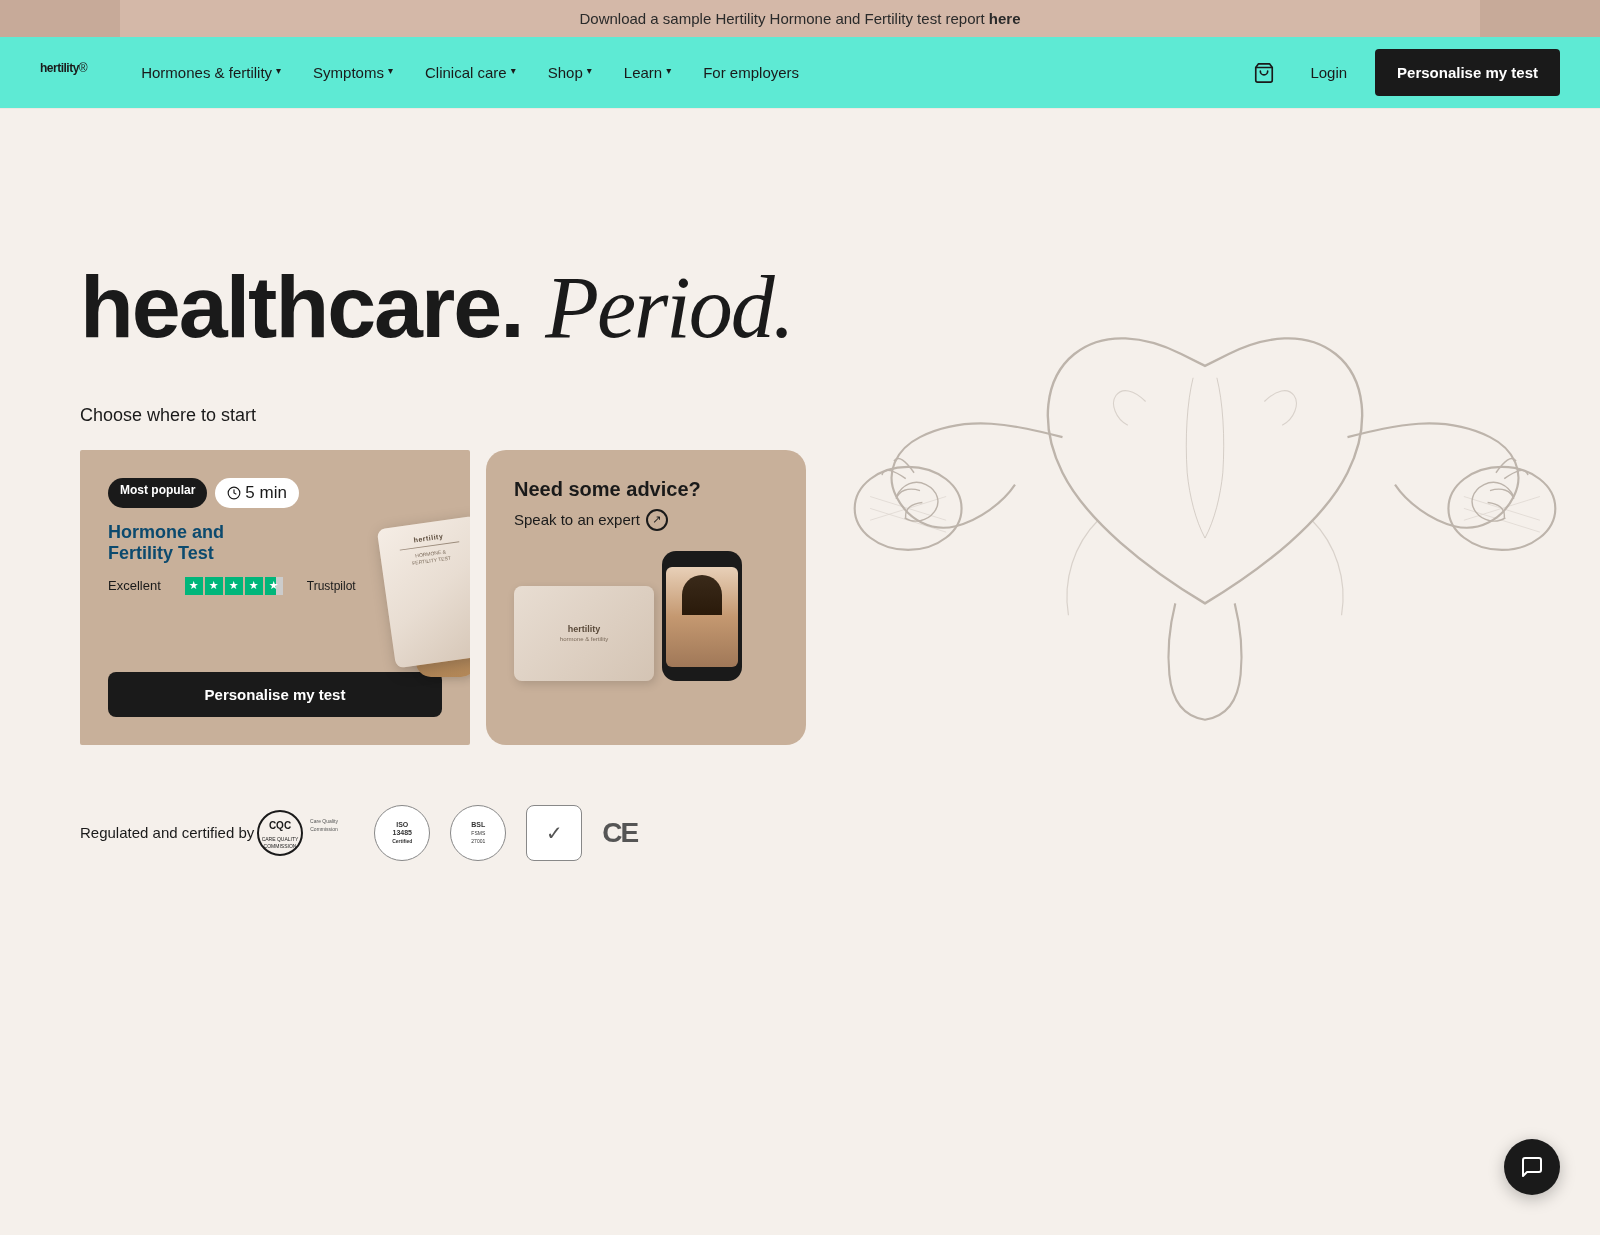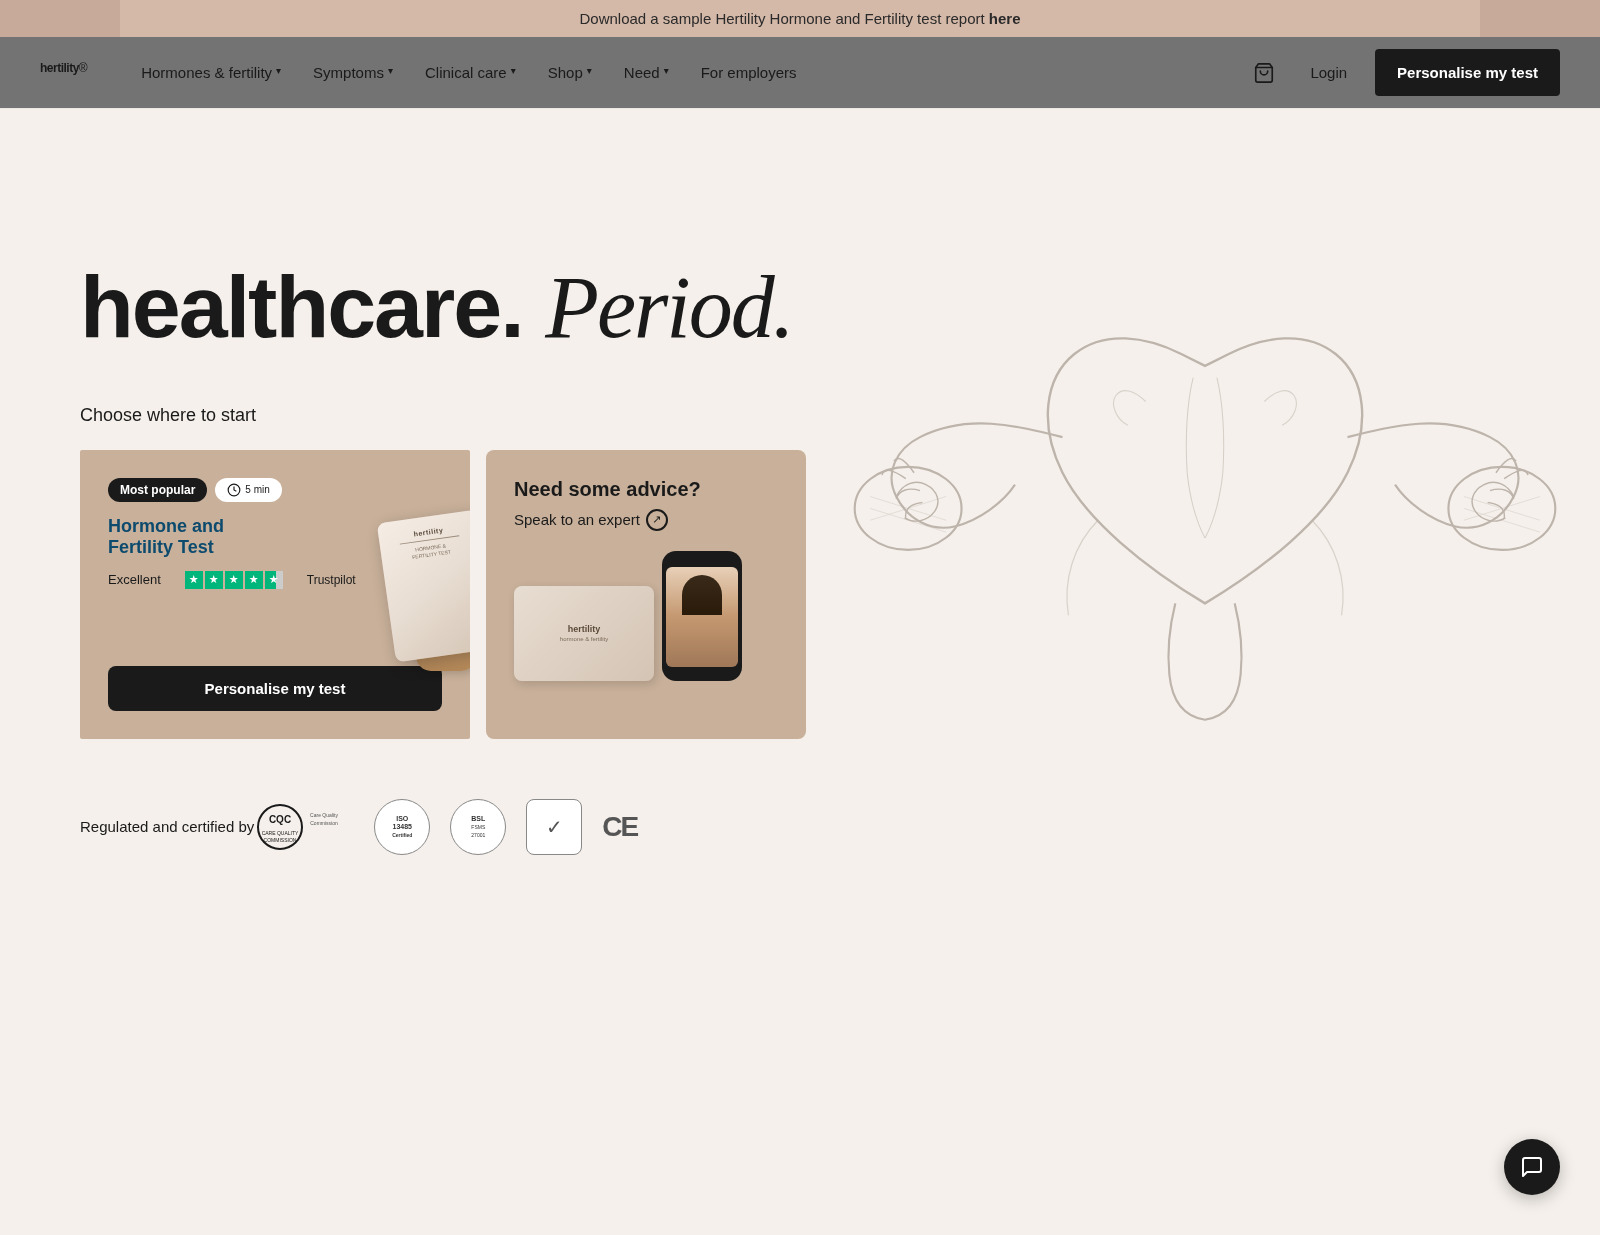--- a/index.html
+++ b/index.html
@@ -34,21 +34,21 @@
     .top-banner::after { right: 0; }
 
     .top-banner a {
       font-weight: 700;
       color: #2a2a2a;
       text-decoration: none;
     }
 
     
     nav {
-      background: #737373;
+      background: #5eead4;
       display: flex;
       align-items: center;
       padding: 0 40px;
       height: 72px;
       border-bottom: 1px solid #ede8e2;
     }
 
     .logo {
       font-size: 22px;
       font-weight: 700;
@@ -192,21 +192,21 @@
       color: #fff;
       font-size: 12px;
       font-weight: 600;
       padding: 5px 12px;
       border-radius: 20px;
     }
 
     .badge-time {
       background: #fff;
       color: #1a1a1a;
-      font-size: 10px;
+      font-size: 17px;
       font-weight: 500;
       padding: 5px 12px;
       border-radius: 20px;
       display: flex;
       align-items: center;
       gap: 4px;
     }
 
     .card-title {
       font-size: 18px;
@@ -264,21 +264,21 @@
       font-weight: 600;
       cursor: pointer;
       border-radius: 8px;
       width: 100%;
       text-align: center;
     }
 
     
     .advice-card {
       background: #c8b09a;
-      border-radius: 8px;
+      border-radius: 20px;
       padding: 28px 28px 0 28px;
       width: 320px;
       position: relative;
       overflow: hidden;
       min-height: 220px;
     }
 
     .advice-title {
       font-size: 20px;
       font-weight: 700;
@@ -410,21 +410,21 @@
     </a>
     <a class="nav-link" href="#">
       <span>Clinical care</span>
       <span class="chevron">▾</span>
     </a>
     <a class="nav-link" href="#">
       <span>Shop</span>
       <span class="chevron">▾</span>
     </a>
     <a class="nav-link" href="#">
-      <span>Need</span>
+      <span>Learn</span>
       <span class="chevron">▾</span>
     </a>
     <a class="nav-link" href="#">
       <span>For employers</span>
     </a>
   </div>
 
   <div class="nav-right">
     <div class="nav-icon">
       <svg width="22" height="22" viewBox="0 0 24 24" fill="none" stroke="#1a1a1a" stroke-width="1.8" stroke-linecap="round" stroke-linejoin="round">

